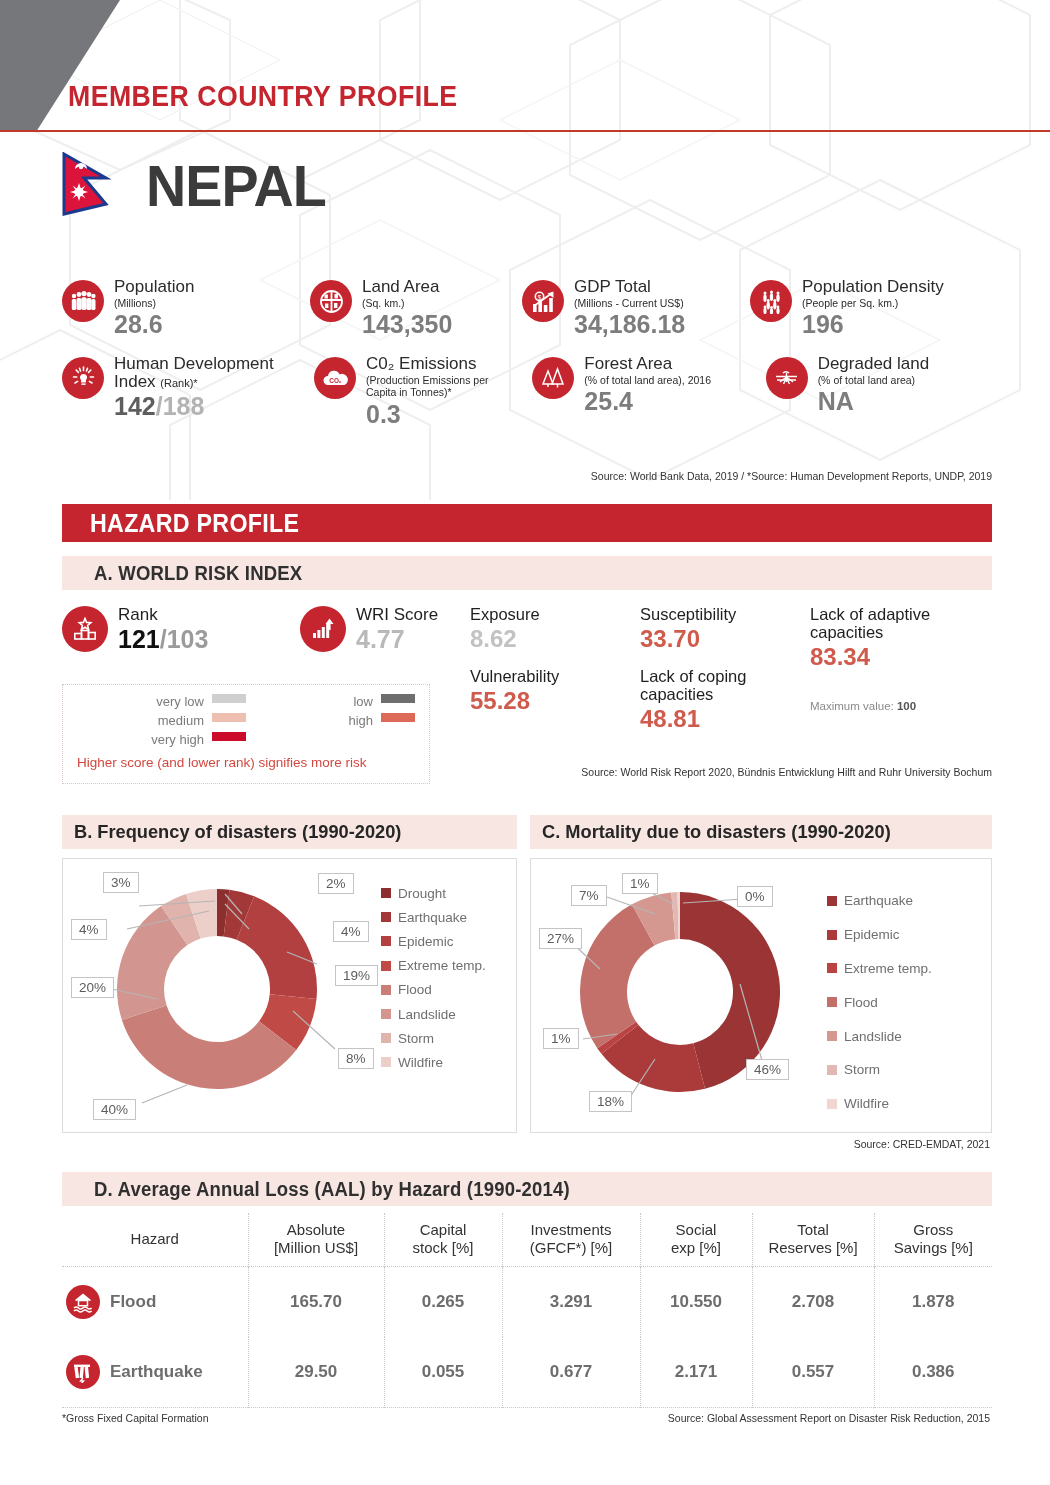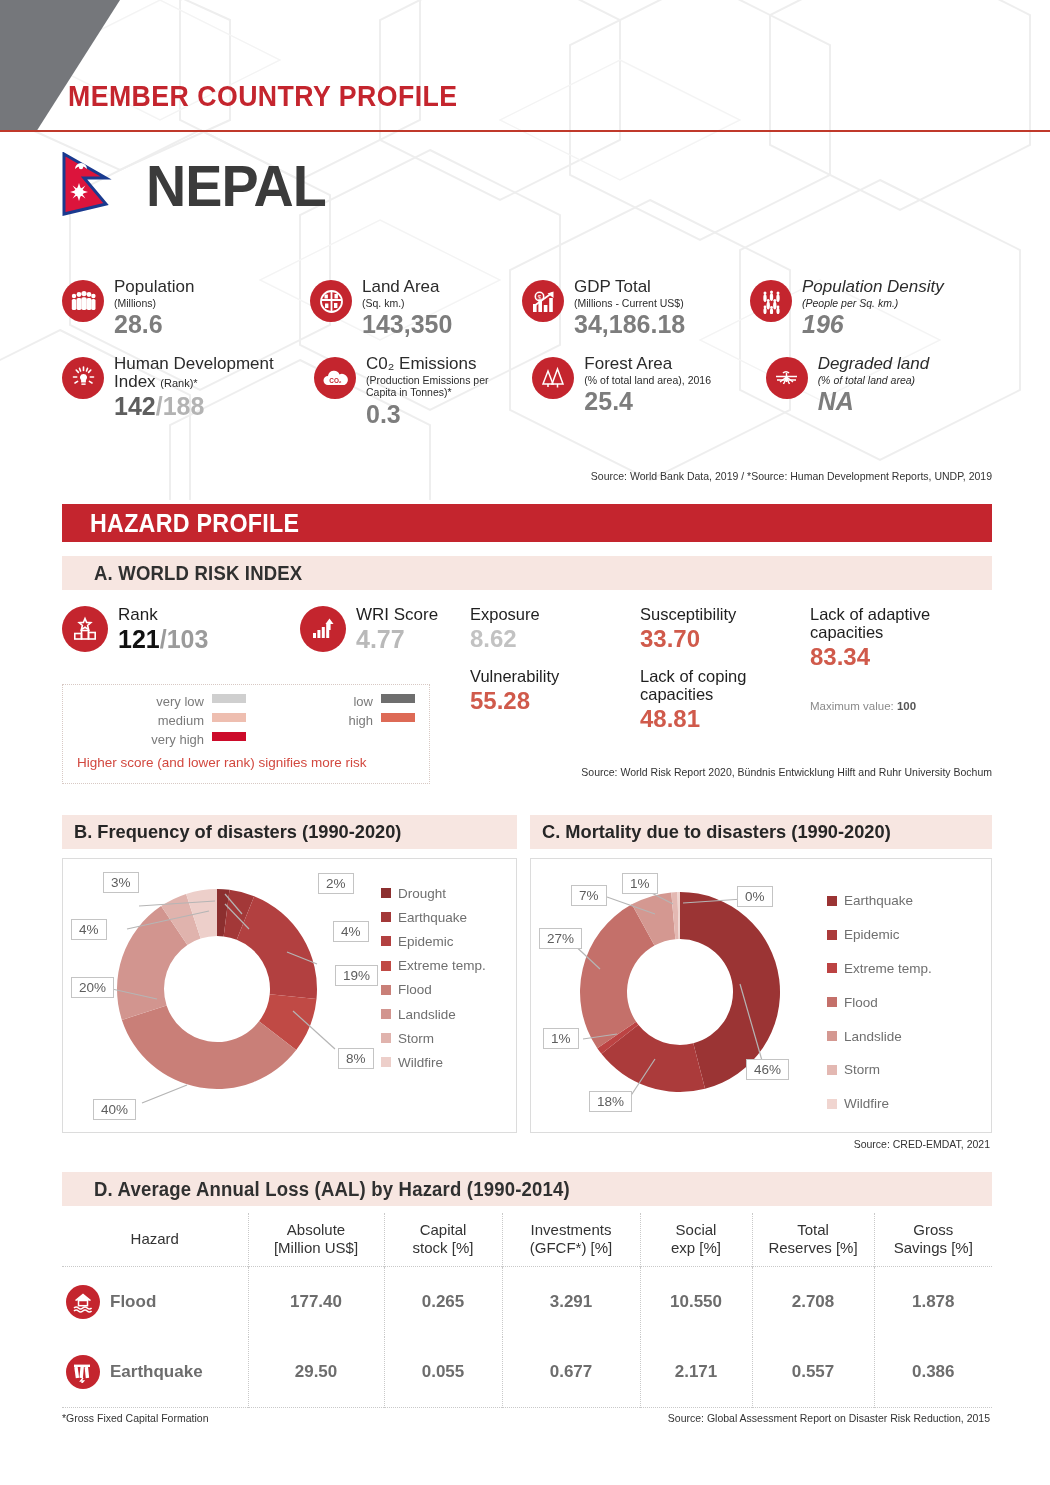--- a/index.html
+++ b/index.html
@@ -42,21 +42,21 @@
   
   .country-row { position: absolute; left: 62px; top: 152px; z-index: 3; display: flex; align-items: flex-start; gap: 30px; }
   .flag { width: 54px; height: 66px; }
   .country-name { font-size: 58px; font-weight: bold; color: #3b3b3b; letter-spacing: -1px; transform: scaleX(.96); transform-origin: left center;}
 
   
   .stats { position: absolute; left: 62px; top: 278px; width: 930px; z-index: 3; }
   .stats-row { display: flex; }
   .stat { display: flex; gap: 10px; align-items: flex-start; }
   .stat.w1 { width: 248px; } .stat.w2 { width: 212px; }
-  .stat.w3 { width: 228px; } .stat.w4 { width: 242px; font-style: italic; }
+  .stat.w3 { width: 228px; } .stat.w4 { width: 242px; }
   .stat-icon {
     width: 42px; height: 42px; border-radius: 50%; background: #c4252e;
     flex: 0 0 42px; display: flex; align-items: center; justify-content: center; margin-top: 2px;
   }
   .stat-body { padding-top: 0px; }
   .stat-label { font-size: 17px; color: #2b2b2b; line-height: 1.05; }
   .stat-sub { font-size: 10.5px; color: #2b2b2b; line-height: 1.2; margin-top: 1px; }
   .stat-value { font-size: 25px; font-weight: bold; color: #7d7d7d; line-height: 1.1; margin-top: 2px; }
   .stat-value .rank-main { color: #5e5e5e; }
   .stat-value .rank-tot { color: #b3b3b3; font-weight: bold; }
@@ -655,21 +655,21 @@
                 <svg width="22" height="22" viewBox="0 0 22 22" fill="none" stroke="#fff" stroke-width="1.5">
                   <path d="M3.5 9.5 L11 3.5 L18.5 9.5" fill="#fff" stroke="#fff"></path>
                   <rect x="6.5" y="9.5" width="9" height="5.2" fill="#c4252e" stroke="#fff"></rect>
                   <path d="M2 17 q2.2 -2 4.4 0 q2.2 2 4.4 0 q2.2 -2 4.4 0 q2.2 2 4.4 0" stroke-width="1.6"></path>
                   <path d="M2 20 q2.2 -2 4.4 0 q2.2 2 4.4 0 q2.2 -2 4.4 0 q2.2 2 4.4 0" stroke-width="1.6"></path>
                 </svg>
               </span>
               <span class="hz-name">Flood</span>
             </div>
           </td>
-          <td>177.40</td>
+          <td>165.70</td>
           <td>0.265</td>
           <td>3.291</td>
           <td>10.550</td>
           <td>2.708</td>
           <td>1.878</td>
         </tr>
         <tr>
           <td class="hz">
             <div class="hz-inner">
               <span class="hz-icon">

